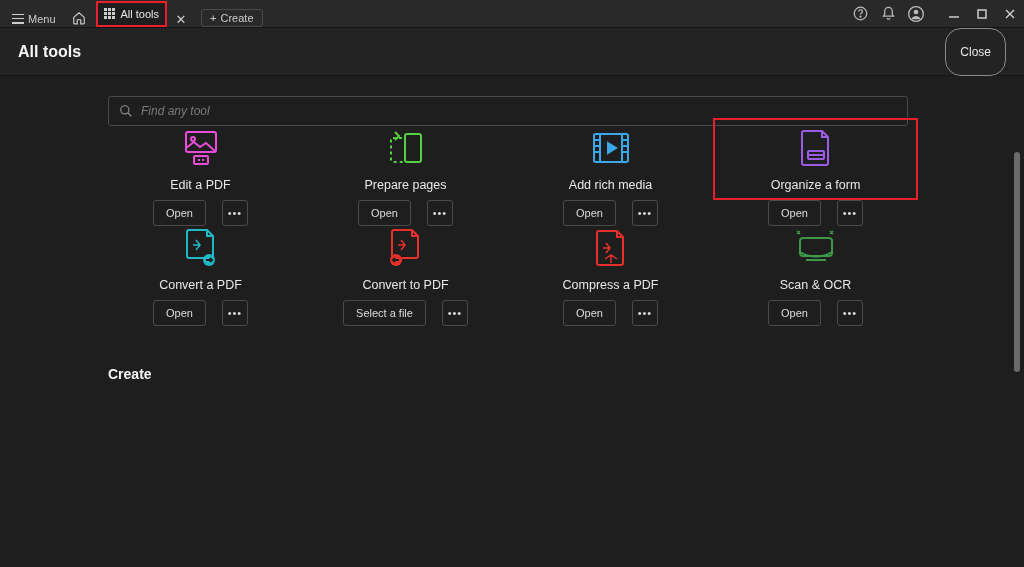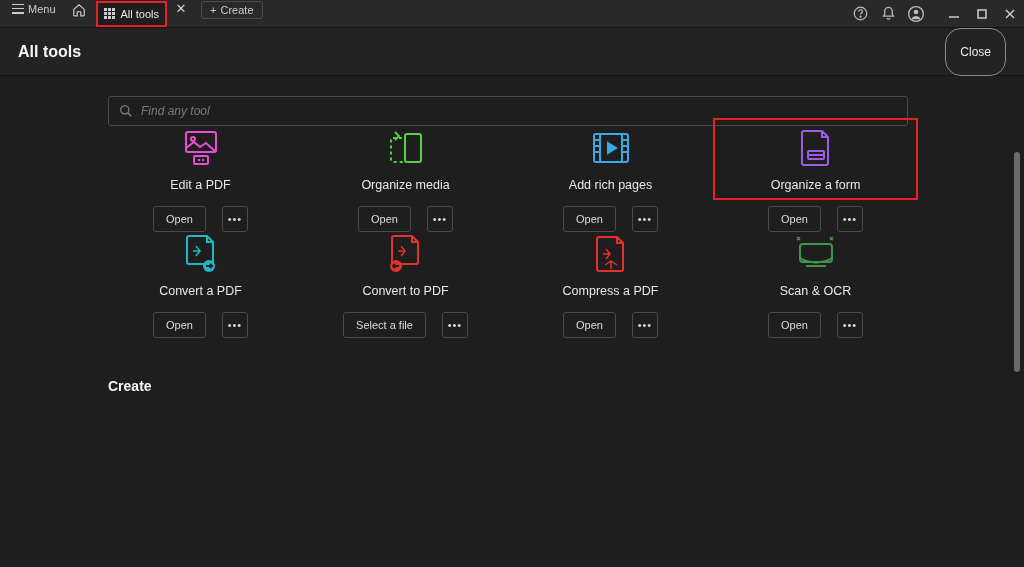--- a/index.html
+++ b/index.html
@@ -1,20 +1,20 @@
 <!DOCTYPE html>
 <html><head>
 <meta charset="utf-8">
 <style>
   * { box-sizing: border-box; margin: 0; padding: 0; }
   html, body { width: 1024px; height: 567px; overflow: hidden; font-family: "Segoe UI", Arial, sans-serif; background: #1a1a1a; color: #e8e8e8; }
   
   
   .topbar { height: 28px; background: #292929; display: flex; align-items: center; padding: 0 6px; border-bottom: 1px solid #141414; }
-  .topbar-left { display: flex; align-items: flex-start; gap: 4px; }
+  .topbar-left { display: flex; align-items: flex-end; gap: 4px; }
   .menu-btn { display: flex; align-items: center; gap: 4px; font-size: 11px; color: #ccc; padding: 2px 6px; cursor: pointer; }
   .hamburger { width: 12px; height: 10px; display: flex; flex-direction: column; justify-content: space-between; }
   .hamburger span { height: 1.5px; background: #ccc; }
   .home-btn { padding: 2px 6px; cursor: pointer; }
   .tab { display: flex; align-items: center; gap: 6px; font-size: 11px; color: #e8e8e8; padding: 0 8px; height: 28px; background: #1e1e1e; }
   .tab.highlighted { border: 2px solid #e8202a; padding: 0 6px; height: 26px; }
   .grid-icon { display: inline-grid; grid-template-columns: repeat(3,3px); grid-template-rows: repeat(3,3px); gap: 1px; }
   .grid-icon span { background: #ccc; }
   .tab-close { width: 20px; text-align: center; color: #ccc; font-size: 13px; cursor: pointer; }
   .create-btn { display: flex; align-items: center; gap: 4px; font-size: 11px; color: #ccc; border: 1px solid #4a4a4a; border-radius: 3px; padding: 2px 8px; margin-left: 6px; cursor: pointer; }
@@ -35,21 +35,21 @@
   .search-wrap { border: 1px solid #4a4a4a; border-radius: 3px; height: 30px; display: flex; align-items: center; padding: 0 10px; gap: 8px; }
   .search-wrap input { flex: 1; background: transparent; border: none; outline: none; color: #c4b5fd; font-size: 12px; font-style: italic; }
   .search-wrap input::placeholder { color: #7a7a7a; font-style: italic; }
   
   .section-title { font-size: 14px; font-weight: 700; margin: 24px 0 14px 0; color: #f5f5f5; }
   
   .tool-grid { display: grid; grid-template-columns: repeat(4, 1fr); gap: 20px; }
   .tool-card { display: flex; flex-direction: column; align-items: center; gap: 8px; position: relative; }
   .tool-icon-wrap { height: 44px; display: flex; align-items: center; justify-content: center; }
   .tool-label { font-size: 12.5px; color: #e8e8e8; text-align: left; }
-  .tool-actions { display: flex; gap: 16px; margin-top: 6px; }
+  .tool-actions { display: flex; gap: 16px; margin-top: 0; }
   .open-btn { border: 1px solid #4a4a4a; border-radius: 3px; font-size: 11px; color: #ddd; padding: 5px 12px; cursor: pointer; background: transparent; }
   .more-btn { border: 1px solid #4a4a4a; border-radius: 3px; font-size: 11px; color: #ddd; width: 26px; height: 26px; display: flex; align-items: center; justify-content: center; cursor: pointer; background: transparent; letter-spacing: 1px;}
   
   .highlight-box { position: absolute; border: 2.5px solid #e8202a; top: -8px; left: -10px; right: -10px; height: 82px; pointer-events: none; }
   
   .scrollbar-track { position: absolute; right: 4px; top: 76px; width: 6px; height: 400px; background: transparent; }
   .scrollbar-thumb { width: 6px; height: 220px; background: #6a6a6a; border-radius: 3px; }
   
   svg { display: block; }
 </style>
@@ -168,21 +168,21 @@
         </div>
 
         <div class="tool-card">
           <div class="tool-icon-wrap">
             <svg width="42" height="36" viewBox="0 0 42 36" fill="none" stroke="#55d040" stroke-width="2">
                 <rect x="20" y="4" width="16" height="28" rx="2"></rect>
                 <rect x="6" y="8" width="14" height="24" rx="2" stroke-dasharray="3 3"></rect>
                 <path d="M10 2l4 4-4 4" stroke-dasharray="0"></path>
               </svg>
           </div>
-          <div class="tool-label">Organize media</div>
+          <div class="tool-label">Prepare pages</div>
           <div class="tool-actions">
             <button class="open-btn">Open</button>
             <button class="more-btn">•••</button>
           </div>
         </div>
 
         <div class="tool-card">
           <div class="tool-icon-wrap">
             <svg width="38" height="32" viewBox="0 0 38 32" fill="none" stroke="#3aa8e8" stroke-width="2">
                 <rect x="2" y="2" width="34" height="28" rx="2"></rect>
@@ -190,21 +190,21 @@
                 <line x1="30" y1="2" x2="30" y2="30"></line>
                 <line x1="2" y1="8" x2="8" y2="8"></line>
                 <line x1="2" y1="14" x2="8" y2="14"></line>
                 <line x1="2" y1="20" x2="8" y2="20"></line>
                 <line x1="30" y1="8" x2="36" y2="8"></line>
                 <line x1="30" y1="14" x2="36" y2="14"></line>
                 <line x1="30" y1="20" x2="36" y2="20"></line>
                 <path d="M16 11l8 5-8 5z" fill="#3aa8e8"></path>
               </svg>
           </div>
-          <div class="tool-label">Add rich pages</div>
+          <div class="tool-label">Add rich media</div>
           <div class="tool-actions">
             <button class="open-btn">Open</button>
             <button class="more-btn">•••</button>
           </div>
         </div>
 
         <div class="tool-card">
           <div class="highlight-box"></div>
           <div class="tool-icon-wrap">
             <svg width="32" height="38" viewBox="0 0 32 38" fill="none" stroke="#9d5ce8" stroke-width="2">

